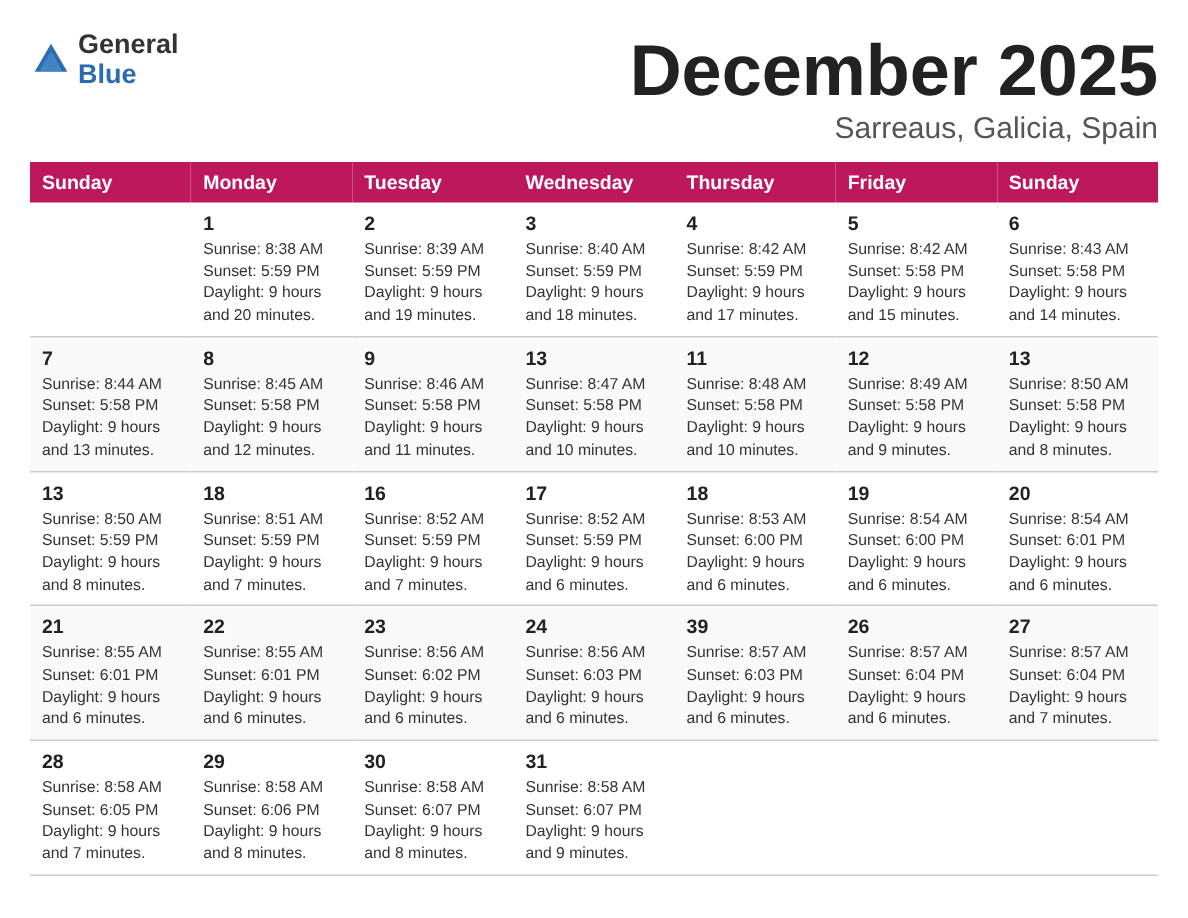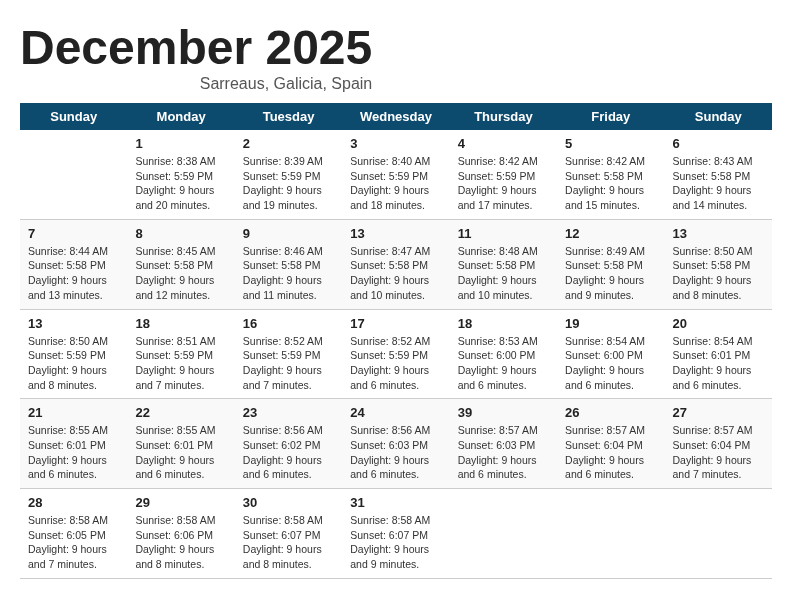--- a/index.html
+++ b/index.html
@@ -34,32 +34,32 @@
     }
     .title-block {
       text-align: right;
     }
     .month-title {
       font-size: 48px;
       font-weight: bold;
       color: #222;
     }
     .location {
-      font-size: 16px;
+      font-size: 20px;
       color: #555;
     }
     table {
       width: 100%;
       border-collapse: collapse;
       font-size: 11px;
     }
     thead tr th {
-      background-color: #0c4a6e;
+      background-color: #be185d;
       color: white;
-      text-align: center;
+      text-align: left;
       padding: 6px 8px;
       font-size: 13px;
       font-weight: bold;
     }
     tbody tr {
       border-bottom: 1px solid #ccc;
     }
     tbody tr:nth-child(even) {
       background: #f9f9f9;
     }
@@ -79,20 +79,30 @@
     .day-info {
       color: #333;
       font-size: 10.5px;
       line-height: 1.4;
     }
   </style>
 </head>
 <body>
 
 <div class="header">
+  <div class="logo">
+    <svg class="logo-icon" viewBox="0 0 36 36">
+      <polygon points="18,4 32,28 4,28" fill="#2b6cb0"></polygon>
+      <polygon points="18,10 28,28 8,28" fill="#5b9bd5" opacity="0.5"></polygon>
+    </svg>
+    <div class="logo-text">
+      <span class="logo-general">General</span><br>
+      <span class="logo-blue">Blue</span>
+    </div>
+  </div>
   <div class="title-block">
     <div class="month-title">December 2025</div>
     <div class="location">Sarreaus, Galicia, Spain</div>
   </div>
 </div>
 
 <table>
   <thead>
     <tr>
     <th>Sunday</th>

